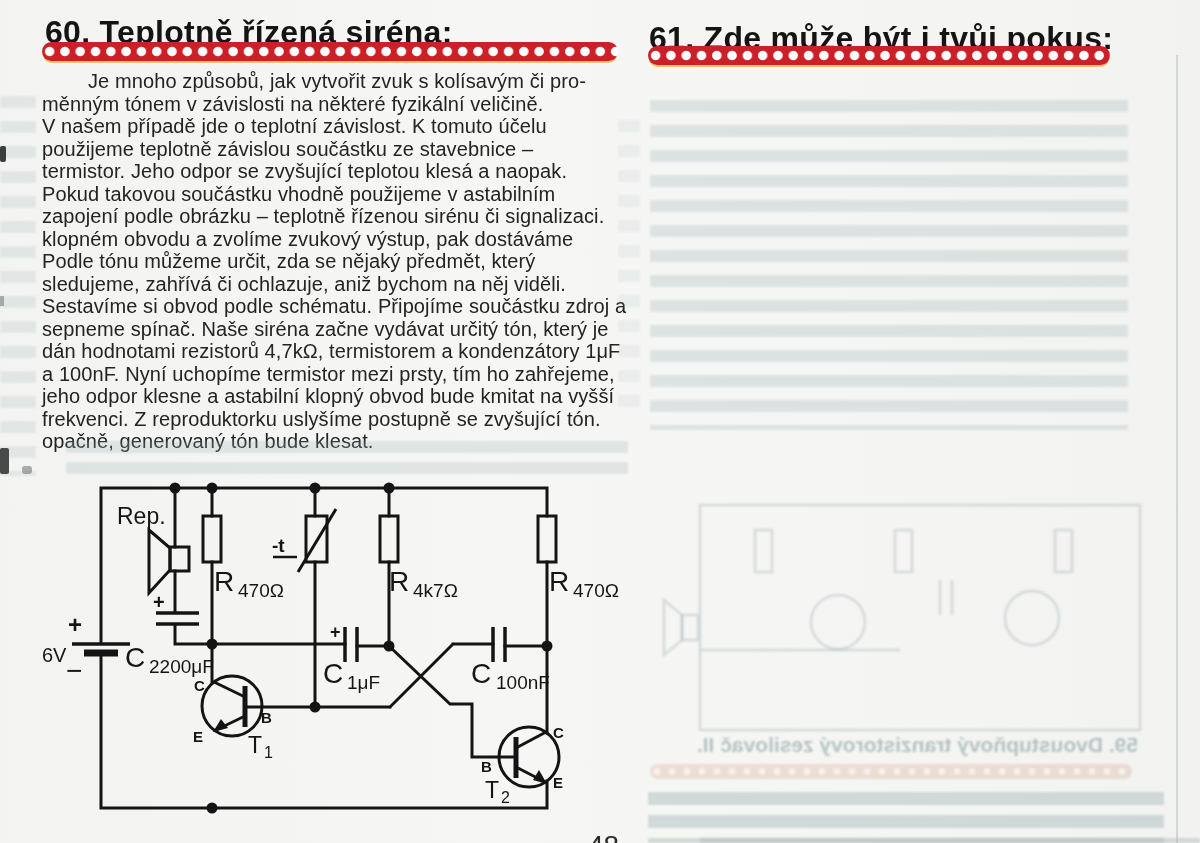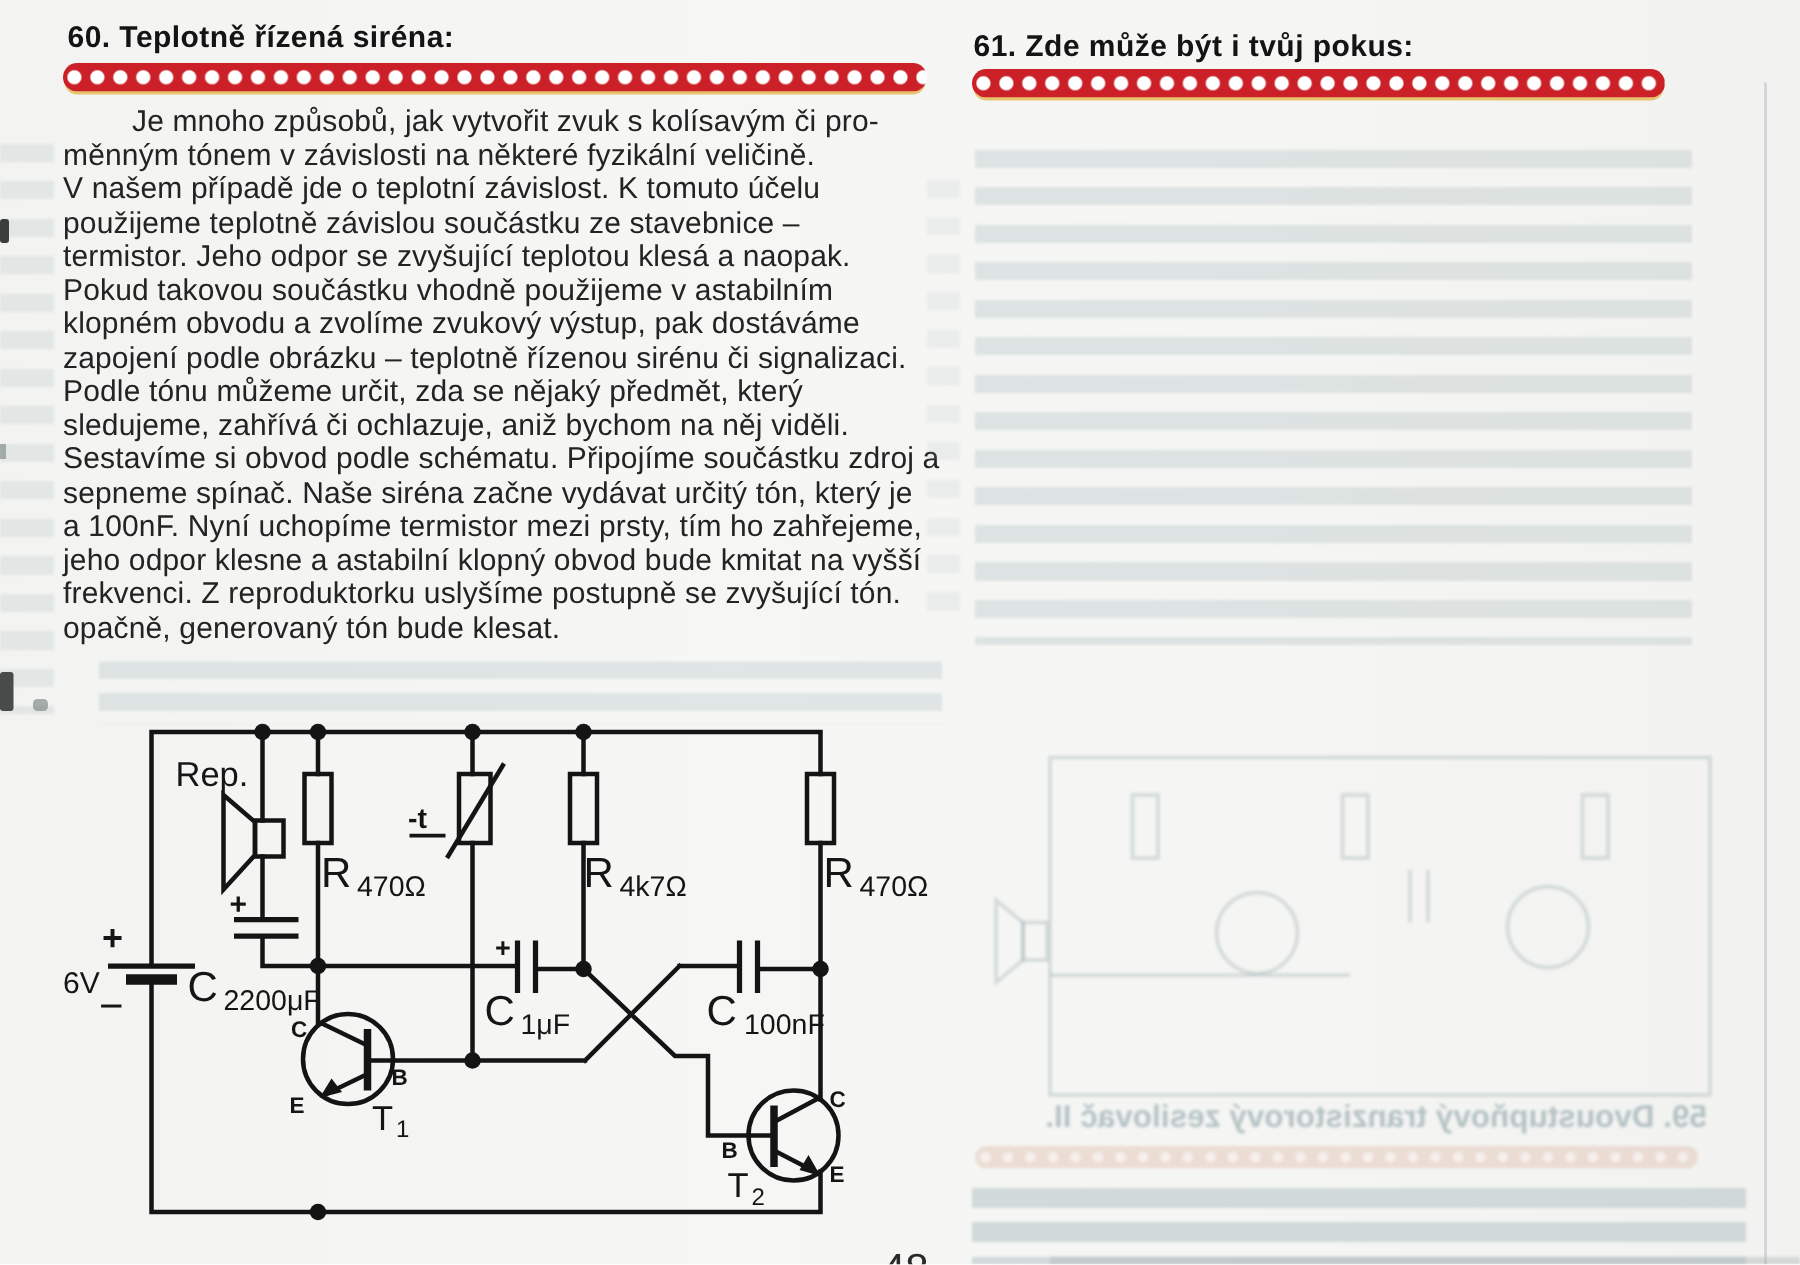--- a/index.html
+++ b/index.html
@@ -2,21 +2,21 @@
 <html><head>
 <meta charset="utf-8">
 <style>
   html,body { margin:0; padding:0; }
   .page {
     position:relative; width:1200px; height:843px; overflow:hidden;
     background: linear-gradient(90deg,#f3f4f1 0%, #f6f7f4 40%, #f5f6f3 70%, #f2f3f0 100%);
     font-family:"Liberation Sans", sans-serif; color:#1a1a1a;
   }
   .heading {
-    position:absolute; margin:0; font-size:20px; font-weight:bold; color:#141414;
+    position:absolute; margin:0; font-size:32px; font-weight:bold; color:#141414;
     letter-spacing:0.3px; white-space:nowrap;
   }
   #h60 { left:45px; top:14px; }
   #h61 { left:649px; top:20px;text-align:center; }
   .band {
     position:absolute; height:19px; border-radius:10px; background-color:#cb2027;
     background-image: radial-gradient(circle at 7.6px 9.5px, #ffffff 4.2px, rgba(255,255,255,0) 5.2px);
     background-size: 15.3px 19px; background-repeat: repeat-x;
     box-shadow: 0 3px 0 -1px rgba(226,178,70,0.75);
   }
@@ -73,26 +73,27 @@
   <h2 class="heading" id="h61">61. Zde může být i tvůj pokus:</h2>
   <div class="band" id="band61"></div>
 
   <div class="body-text">
     <div class="ln indent">Je mnoho způsobů, jak vytvořit zvuk s kolísavým či pro-</div>
     <div class="ln">měnným tónem v závislosti na některé fyzikální veličině.</div>
     <div class="ln">V našem případě jde o teplotní závislost. K tomuto účelu</div>
     <div class="ln">použijeme teplotně závislou součástku ze stavebnice –</div>
     <div class="ln">termistor. Jeho odpor se zvyšující teplotou klesá a naopak.</div>
     <div class="ln">Pokud takovou součástku vhodně použijeme v astabilním</div>
+    <div class="ln">zapojení podle obrázku – teplotně řízenou sirénu či signalizaci.</div>
     <div class="ln">klopném obvodu a zvolíme zvukový výstup, pak dostáváme</div>
-    <div class="ln">zapojení podle obrázku – teplotně řízenou sirénu či signalizaci.</div>
     <div class="ln">Podle tónu můžeme určit, zda se nějaký předmět, který</div>
     <div class="ln">sledujeme, zahřívá či ochlazuje, aniž bychom na něj viděli.</div>
     <div class="ln">Sestavíme si obvod podle schématu. Připojíme součástku zdroj a</div>
     <div class="ln">sepneme spínač. Naše siréna začne vydávat určitý tón, který je</div>
+    <div class="ln">dán hodnotami rezistorů 4,7kΩ, termistorem a kondenzátory 1μF</div>
     <div class="ln">a 100nF. Nyní uchopíme termistor mezi prsty, tím ho zahřejeme,</div>
     <div class="ln">jeho odpor klesne a astabilní klopný obvod bude kmitat na vyšší</div>
     <div class="ln">frekvenci. Z reproduktorku uslyšíme postupně se zvyšující tón.</div>
     <div class="ln">opačně, generovaný tón bude klesat.</div>
   </div>
 
   <svg class="schem" width="610" height="372" viewBox="38 468 610 372">
     <g stroke="#141414" stroke-width="3" fill="none" stroke-linecap="square">
       <path d="M101,488 H547 M101,488 V643 M101,653 V808 M101,808 H547
                M175,488 V547 M175,571 V612 M175,625 V644 M175,644 H345

